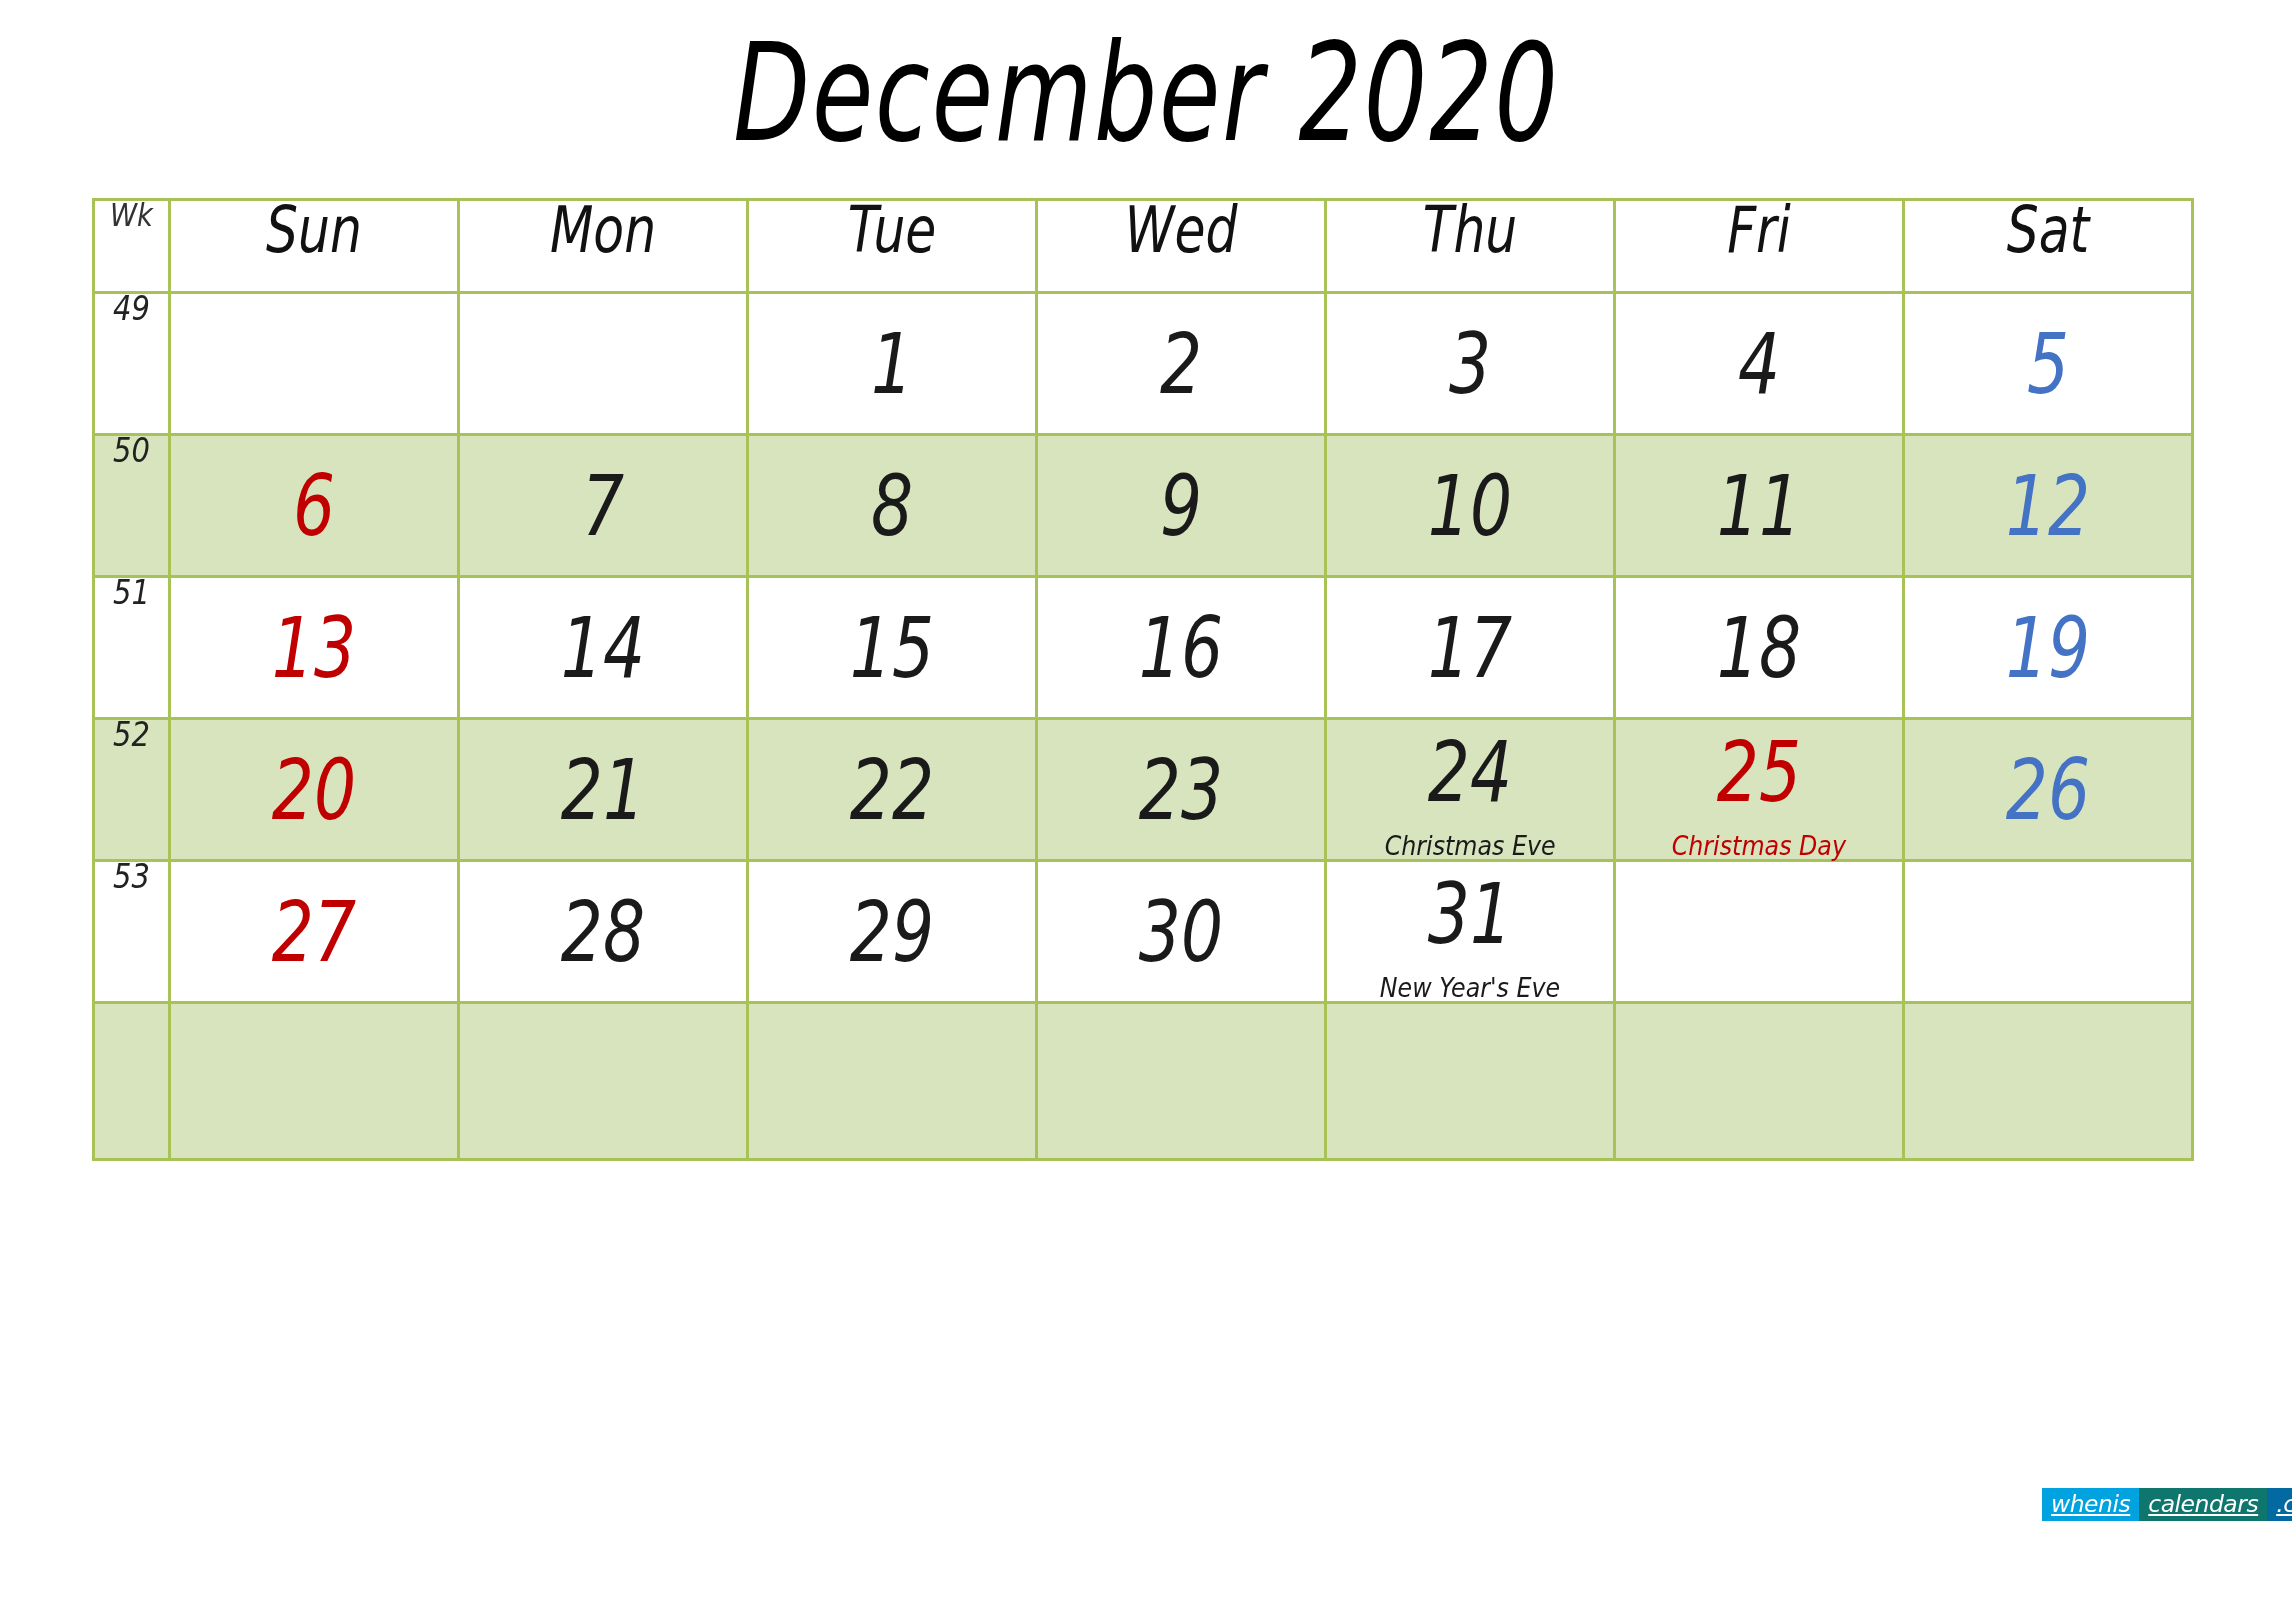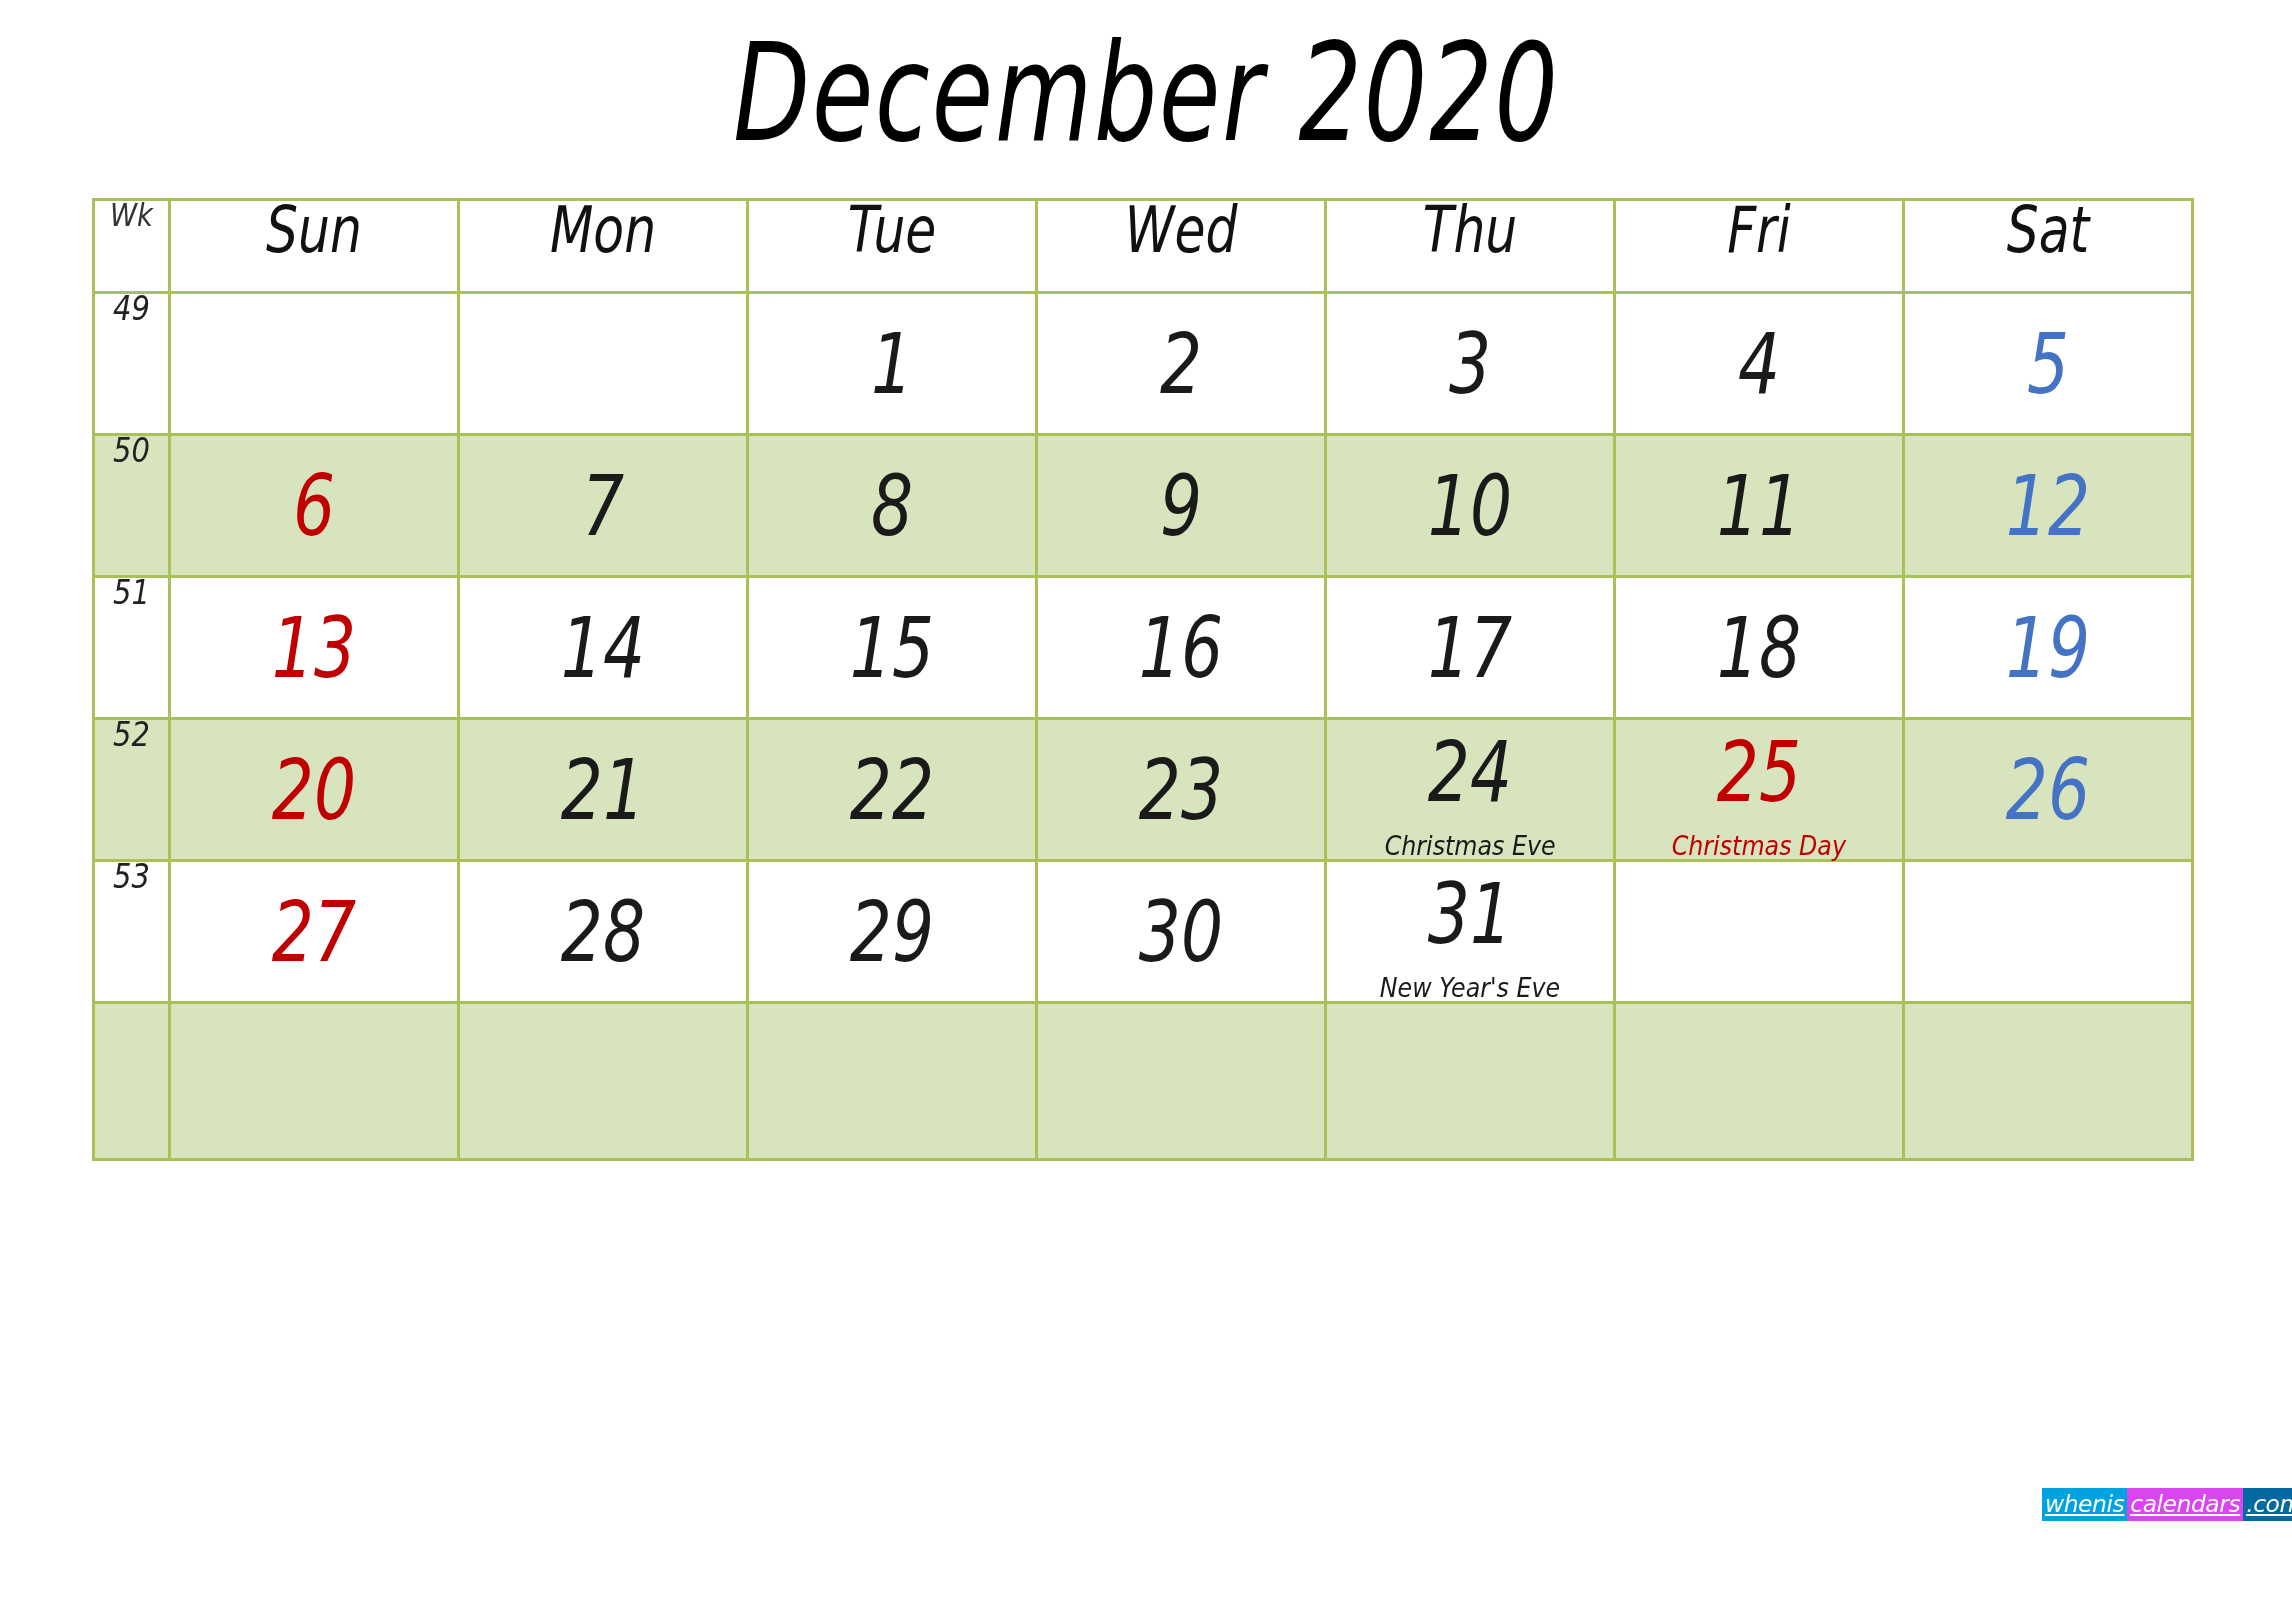--- a/index.html
+++ b/index.html
@@ -177,26 +177,26 @@
     font-family: "DejaVu Sans", sans-serif;
     font-style: italic;
     font-size: 23.5px;
     line-height: 33px;
     color: #ffffff;
     white-space: nowrap;
     letter-spacing: -0.5px;
   }
   .logo-seg {
     display: inline-block;
-    padding: 0 3px;
+    padding: 0 9px;
     text-decoration: underline;
     text-underline-offset: 2px;
   }
   .logo-seg.blue  { background: #00A3E0; }
-  .logo-seg.red   { background: #d946ef; }
+  .logo-seg.red   { background: #0f766e; }
   .logo-seg.green { background: #0369a1; }
 </style>
 </head>
 <body>
 
 <div class="page">
 
   <div class="title">December 2020</div>
 
   <div class="cal-wrap">

